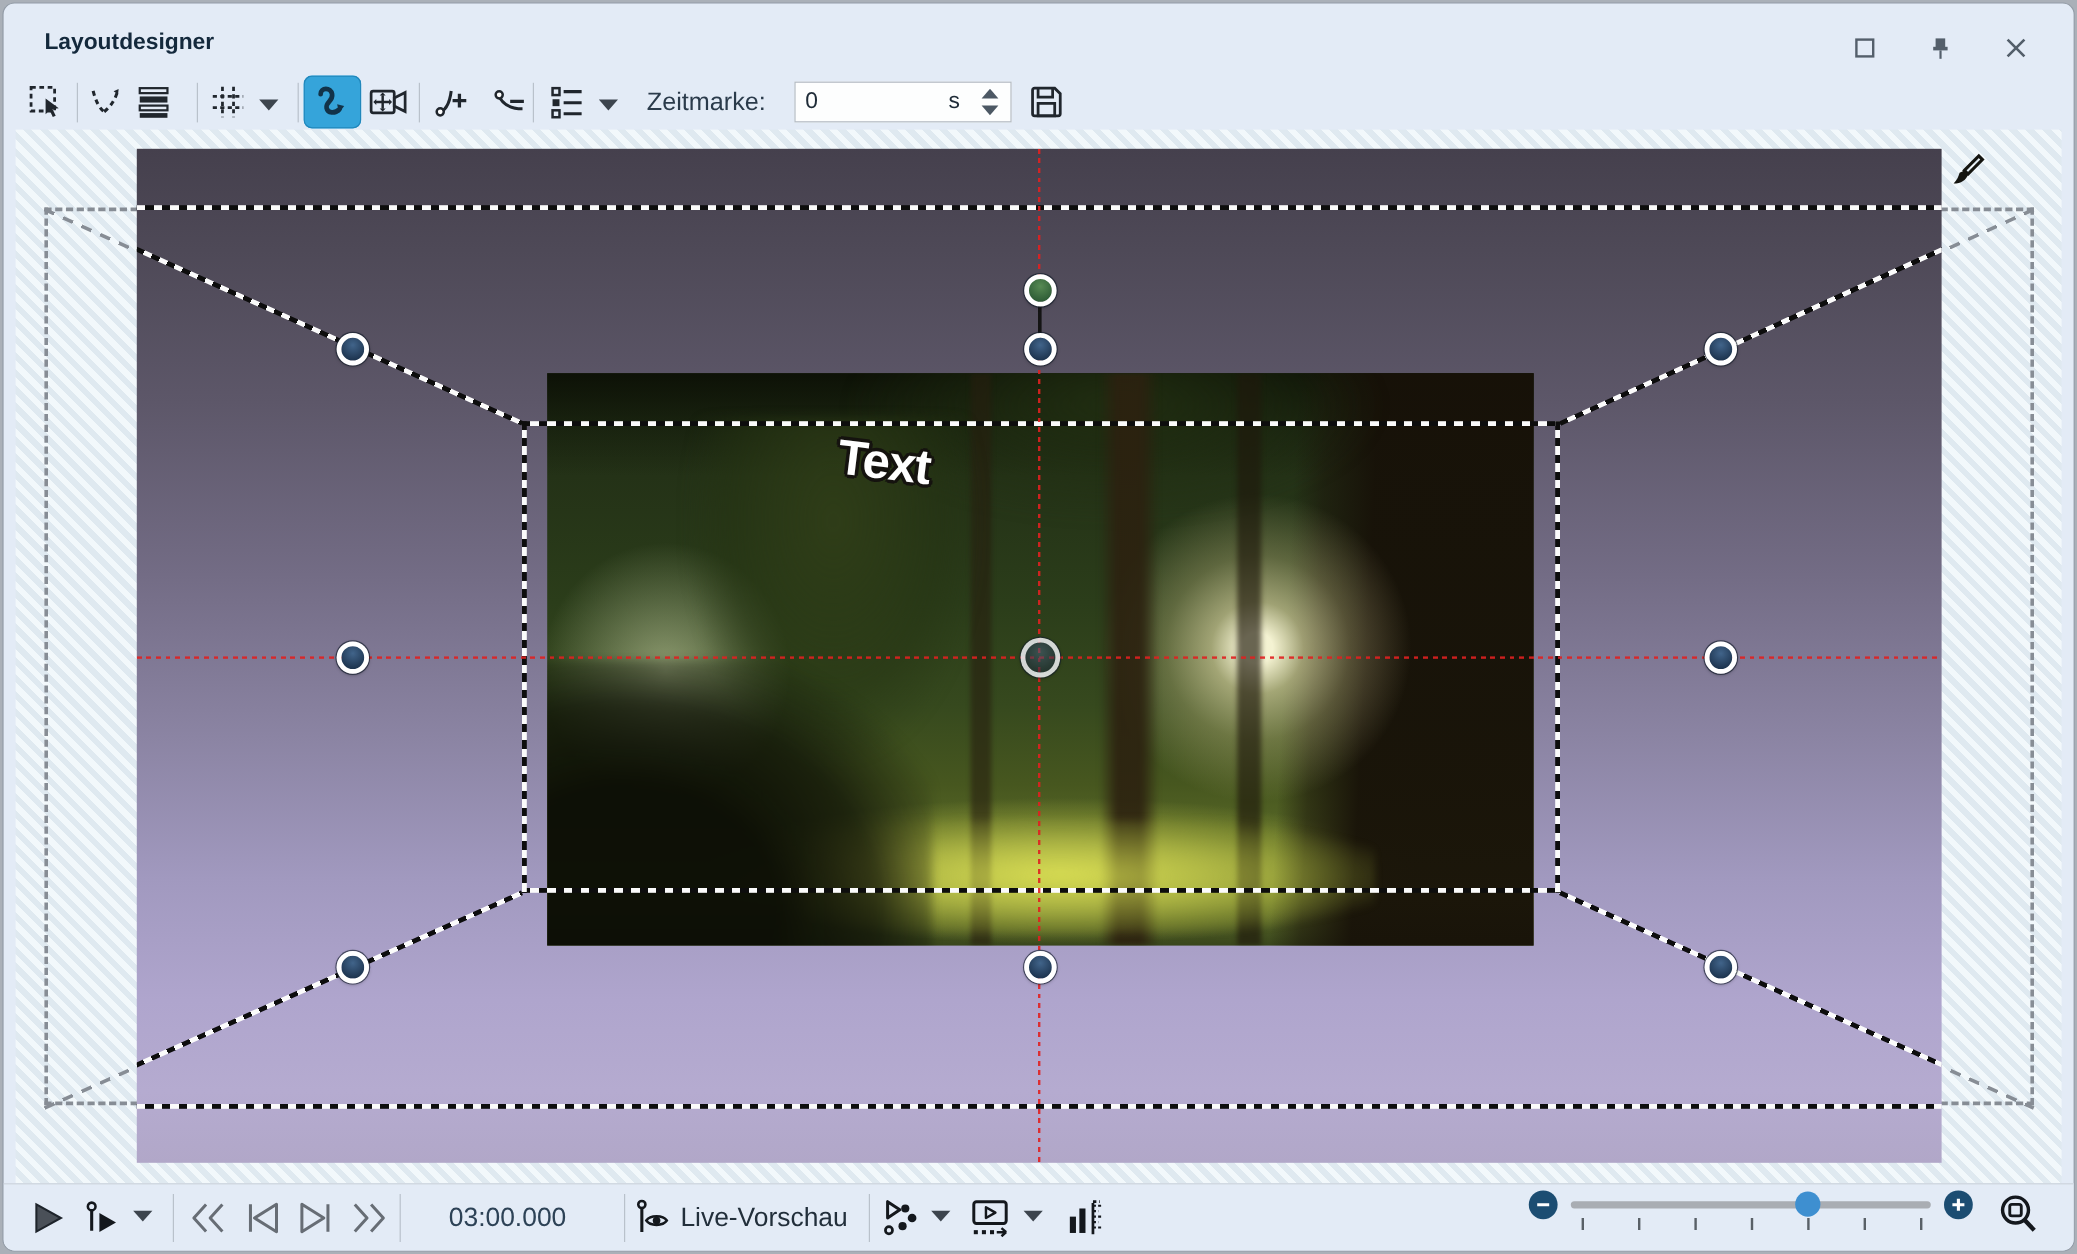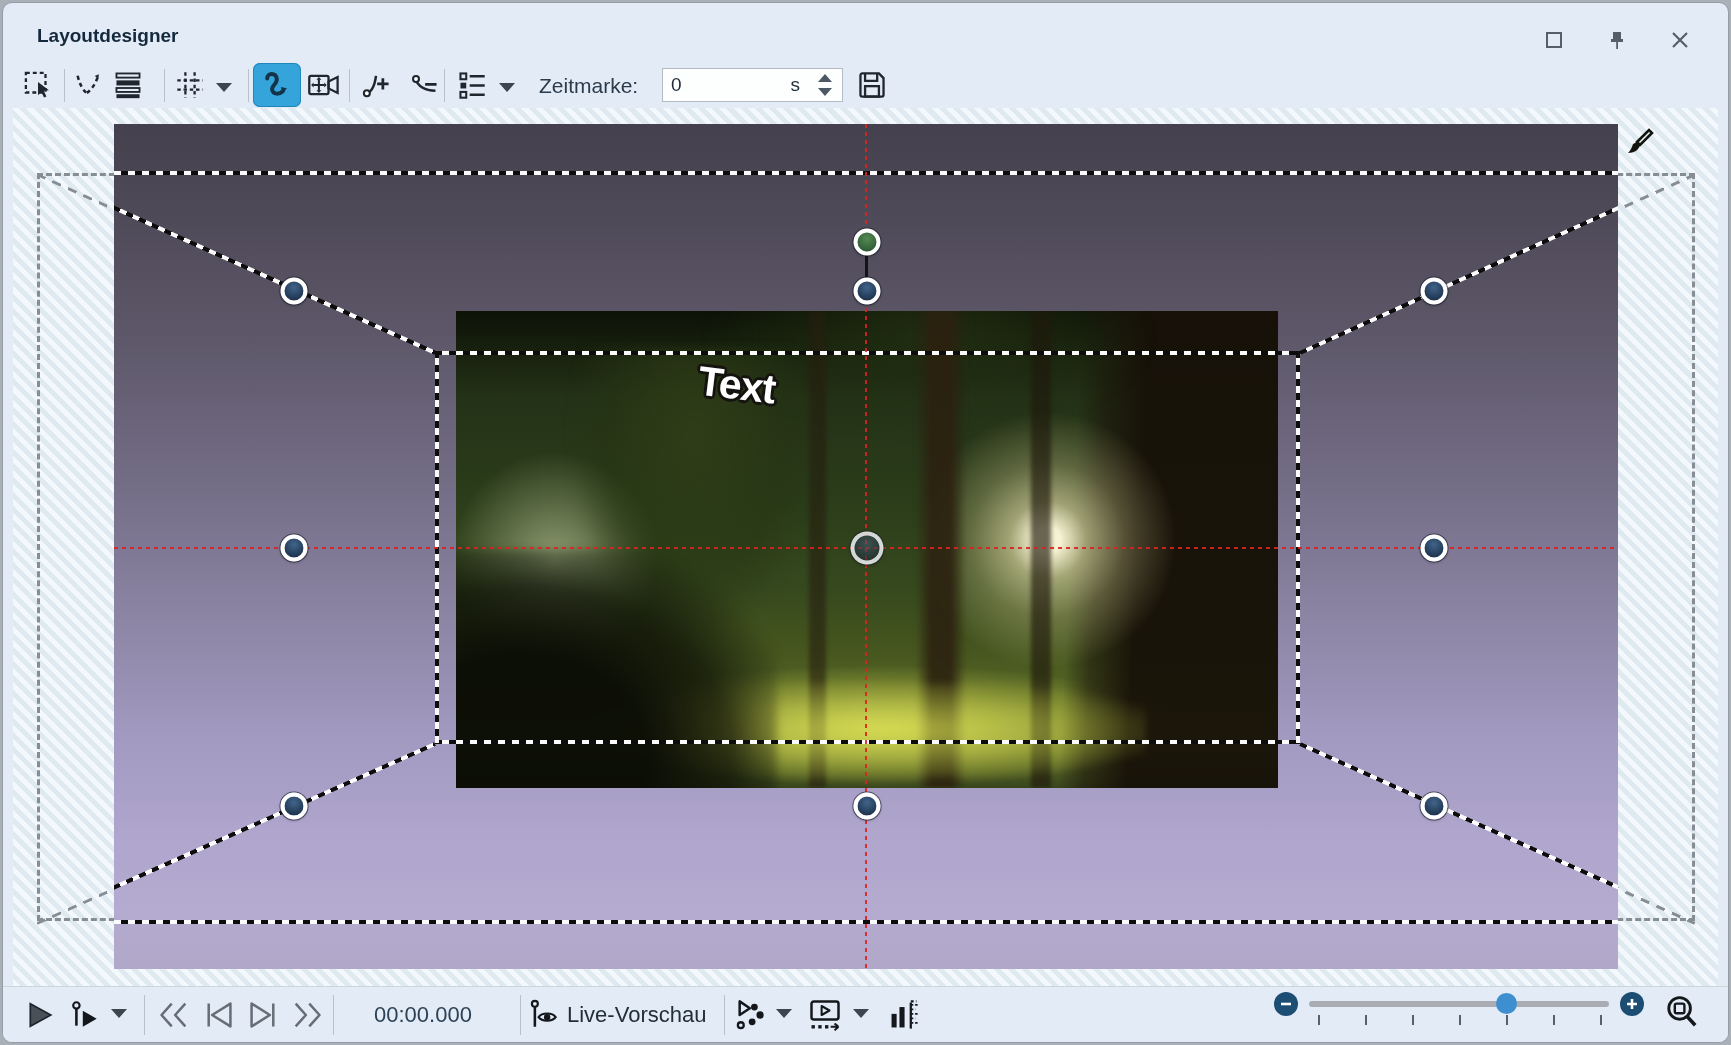--- a/index.html
+++ b/index.html
@@ -271,21 +271,21 @@
       <svg width="32" height="30" viewBox="0 0 28 26">
             <path d="M23 3 V23 M4 3 L20 13 L4 23 Z" fill="none" stroke="#676d75" stroke-width="2.2" stroke-linejoin="round"></path>
           </svg>
     </div>
     <div class="bicon" style="left:285px;">
       <svg width="34" height="30" viewBox="0 0 30 26">
             <path d="M5 3 L14 13 L5 23 M17 3 L26 13 L17 23" fill="none" stroke="#676d75" stroke-width="2.2" stroke-linejoin="round"></path>
           </svg>
     </div>
     <div class="bsep" style="left:330px;"></div>
-    <div class="time-display">00:00.000</div>
+    <div class="time-display">03:00.000</div>
     <div class="bsep" style="left:517px;"></div>
     <div class="bicon" style="left:523px;">
       <svg width="32" height="34" viewBox="0 0 30 30">
         <circle cx="5.5" cy="4.5" r="2.8" fill="none" stroke="#14181d" stroke-width="2"></circle>
         <path d="M5.5 7.5 V26" stroke="#14181d" stroke-width="2.4"></path>
         <path d="M9 17 C12 12.5 22 12.5 25 17 C22 21.5 12 21.5 9 17 Z" fill="none" stroke="#14181d" stroke-width="2"></path>
         <circle cx="17" cy="17" r="3" fill="#14181d"></circle>
       </svg>
     </div>
     <div class="live-label">Live-Vorschau</div>

